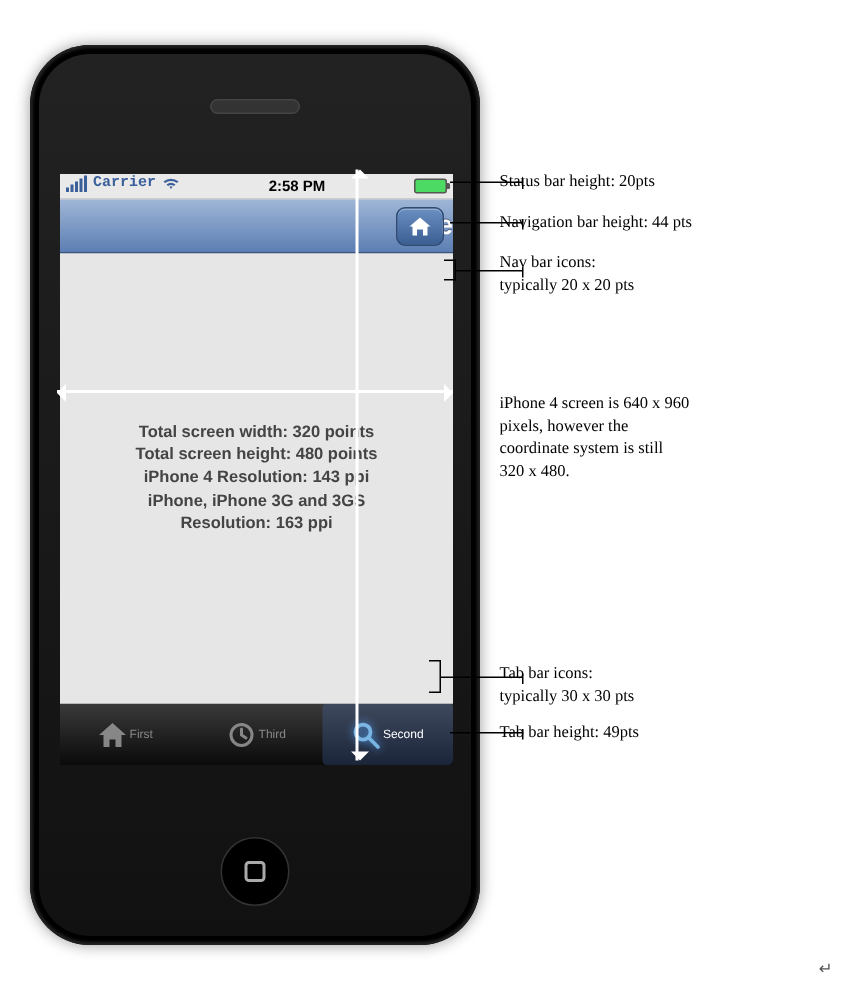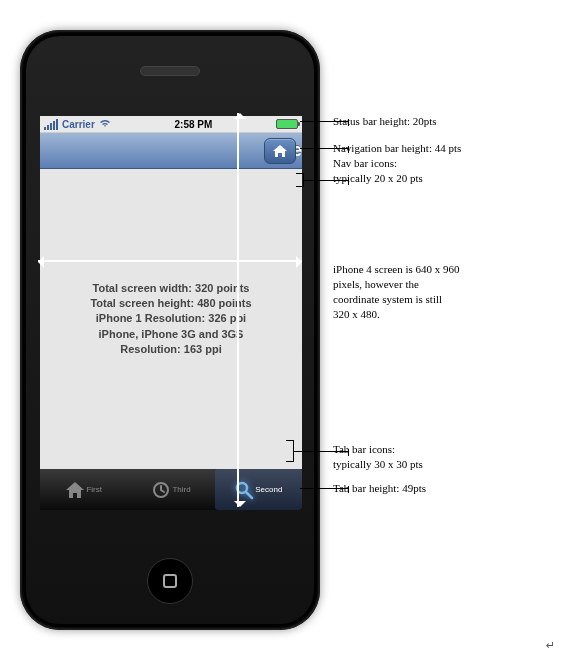--- a/index.html
+++ b/index.html
@@ -63,21 +63,21 @@
     height: 17px;
     background: #e9e9e9;
     display:flex; align-items:center;
     font-size: 10px;
     font-weight: bold;
     color:#3a5f9a;
     padding: 0 4px;
     justify-content: space-between;
     border-bottom:1px solid #ccc;
   }
-  .status-left{display:flex;align-items:flex-end;gap:4px;}
+  .status-left{display:flex;align-items:flex-start;gap:4px;font-family:Liberation Mono, monospace;}
   .bars{display:flex;align-items:flex-end;gap:1px}
   .bars span{width:2px;background:#3a5f9a}
   .bars span:nth-child(1){height:3px}
   .bars span:nth-child(2){height:5px}
   .bars span:nth-child(3){height:7px}
   .bars span:nth-child(4){height:9px}
   .bars span:nth-child(5){height:11px}
   .wifi{font-size:10px;color:#3a5f9a}
   .time{color:#000}
   .battery{width:22px;height:10px;border:1px solid #555;border-radius:2px;position:relative;background:#4cd964}
@@ -185,21 +185,21 @@
         <div class="nav-home">
           <svg width="16" height="14" viewBox="0 0 16 14">
               <path d="M8 1 L15 7 H13 V13 H10 V9 H6 V13 H3 V7 H1 Z" fill="#fff"></path>
             </svg>
         </div>
       </div>
 
       <div class="content">
         <div>Total screen width: 320 points</div>
         <div>Total screen height: 480 points</div>
-        <div>iPhone 1 Resolution: 326 ppi</div>
+        <div>iPhone 4 Resolution: 143 ppi</div>
         <div>
           <span>iPhone, iPhone 3G and 3GS</span><br>
           <span>Resolution: 163 ppi</span>
         </div>
       </div>
 
       <div class="tabbar">
         <div class="tab">
           <svg width="20" height="18" viewBox="0 0 20 18">
               <path d="M10 1 L19 9 H16 V17 H12 V12 H8 V17 H4 V9 H1 Z" fill="#999"></path>
@@ -236,21 +236,21 @@
 <div class="leader" style="left:300px;top:148px;width:48px"></div>
 <div class="bracket" style="left:296px;top:173px"></div>
 <div class="leader" style="left:304px;top:180px;width:44px"></div>
 <div class="bracket v30" style="left:286px;top:440px"></div>
 <div class="leader" style="left:294px;top:451px;width:54px"></div>
 <div class="leader" style="left:300px;top:488px;width:48px"></div>
 
 <div class="callouts">
   <div class="co" style="top:114px">Status bar height: 20pts</div>
   <div class="co" style="top:141px">Navigation bar height: 44 pts</div>
-  <div class="co" style="top:156px">
+  <div class="co" style="top:168px">
     <span>Nav bar icons:</span><br>
     <span>typically 20 x 20 pts</span>
   </div>
   <div class="co" style="top:262px">
     <span>iPhone 4 screen is 640 x 960</span><br>
     <span>pixels, however the</span><br>
     <span>coordinate system is still</span><br>
     <span>320 x 480.</span>
   </div>
   <div class="co" style="top:442px">

